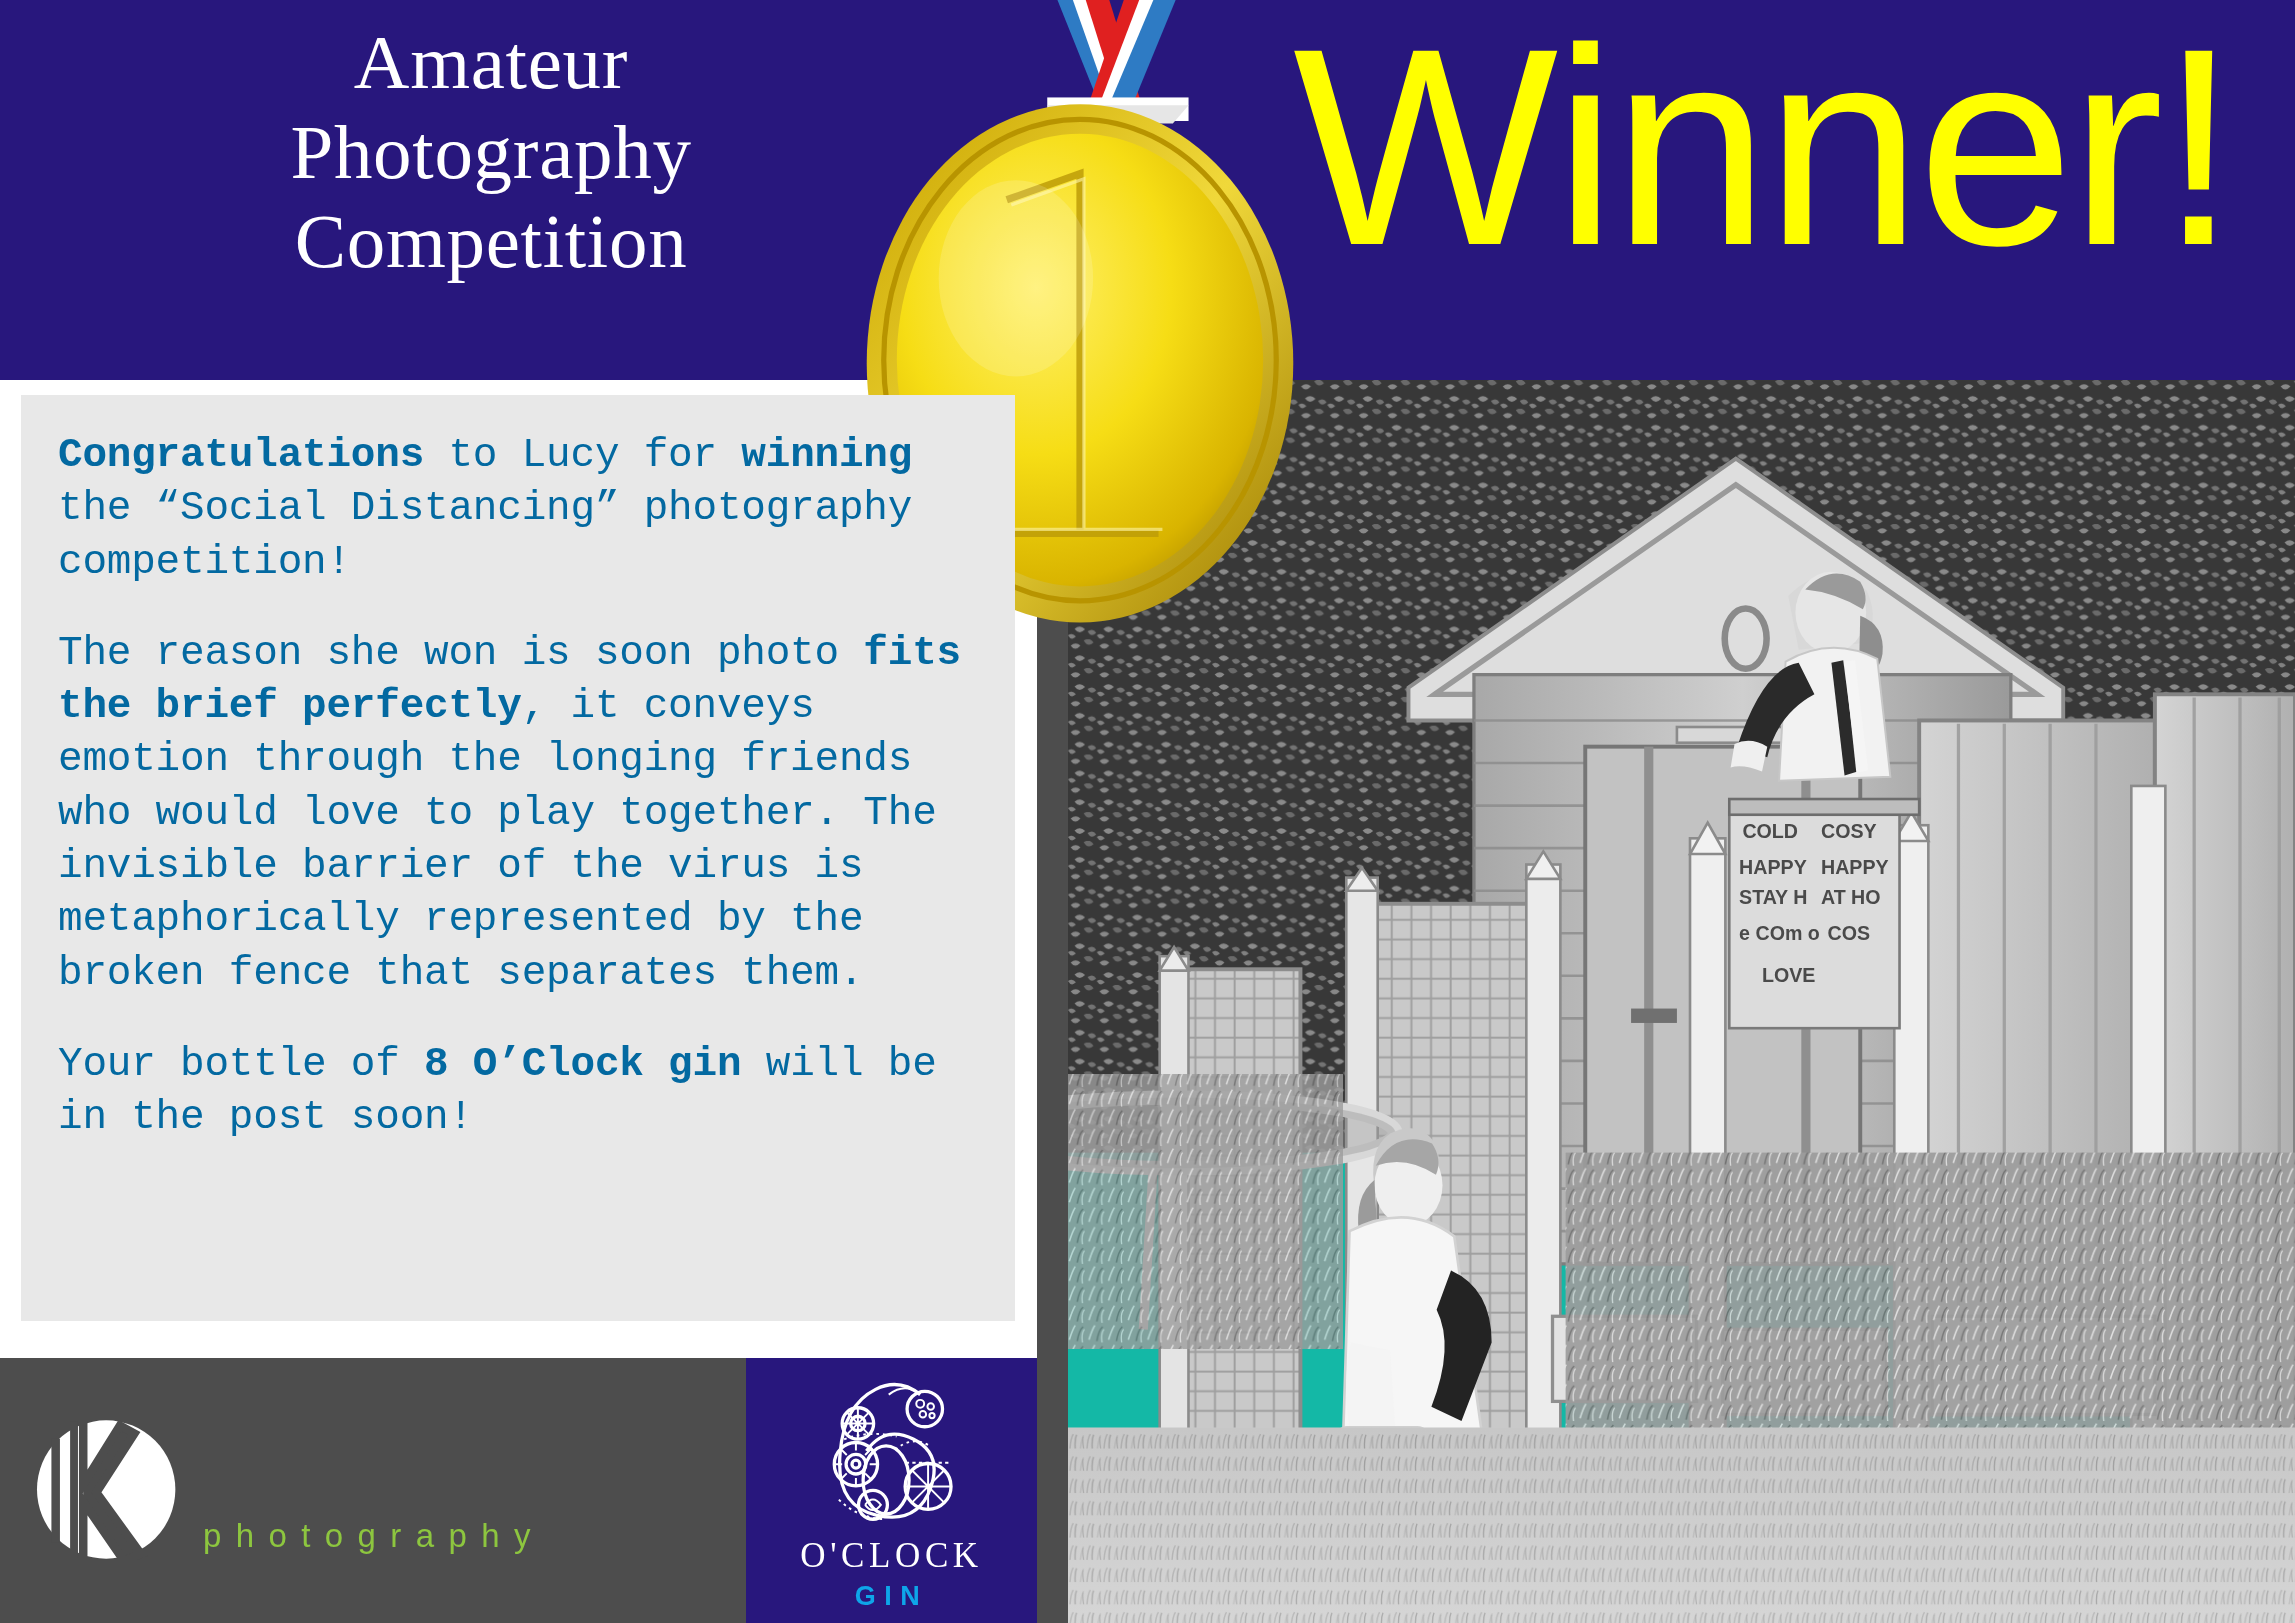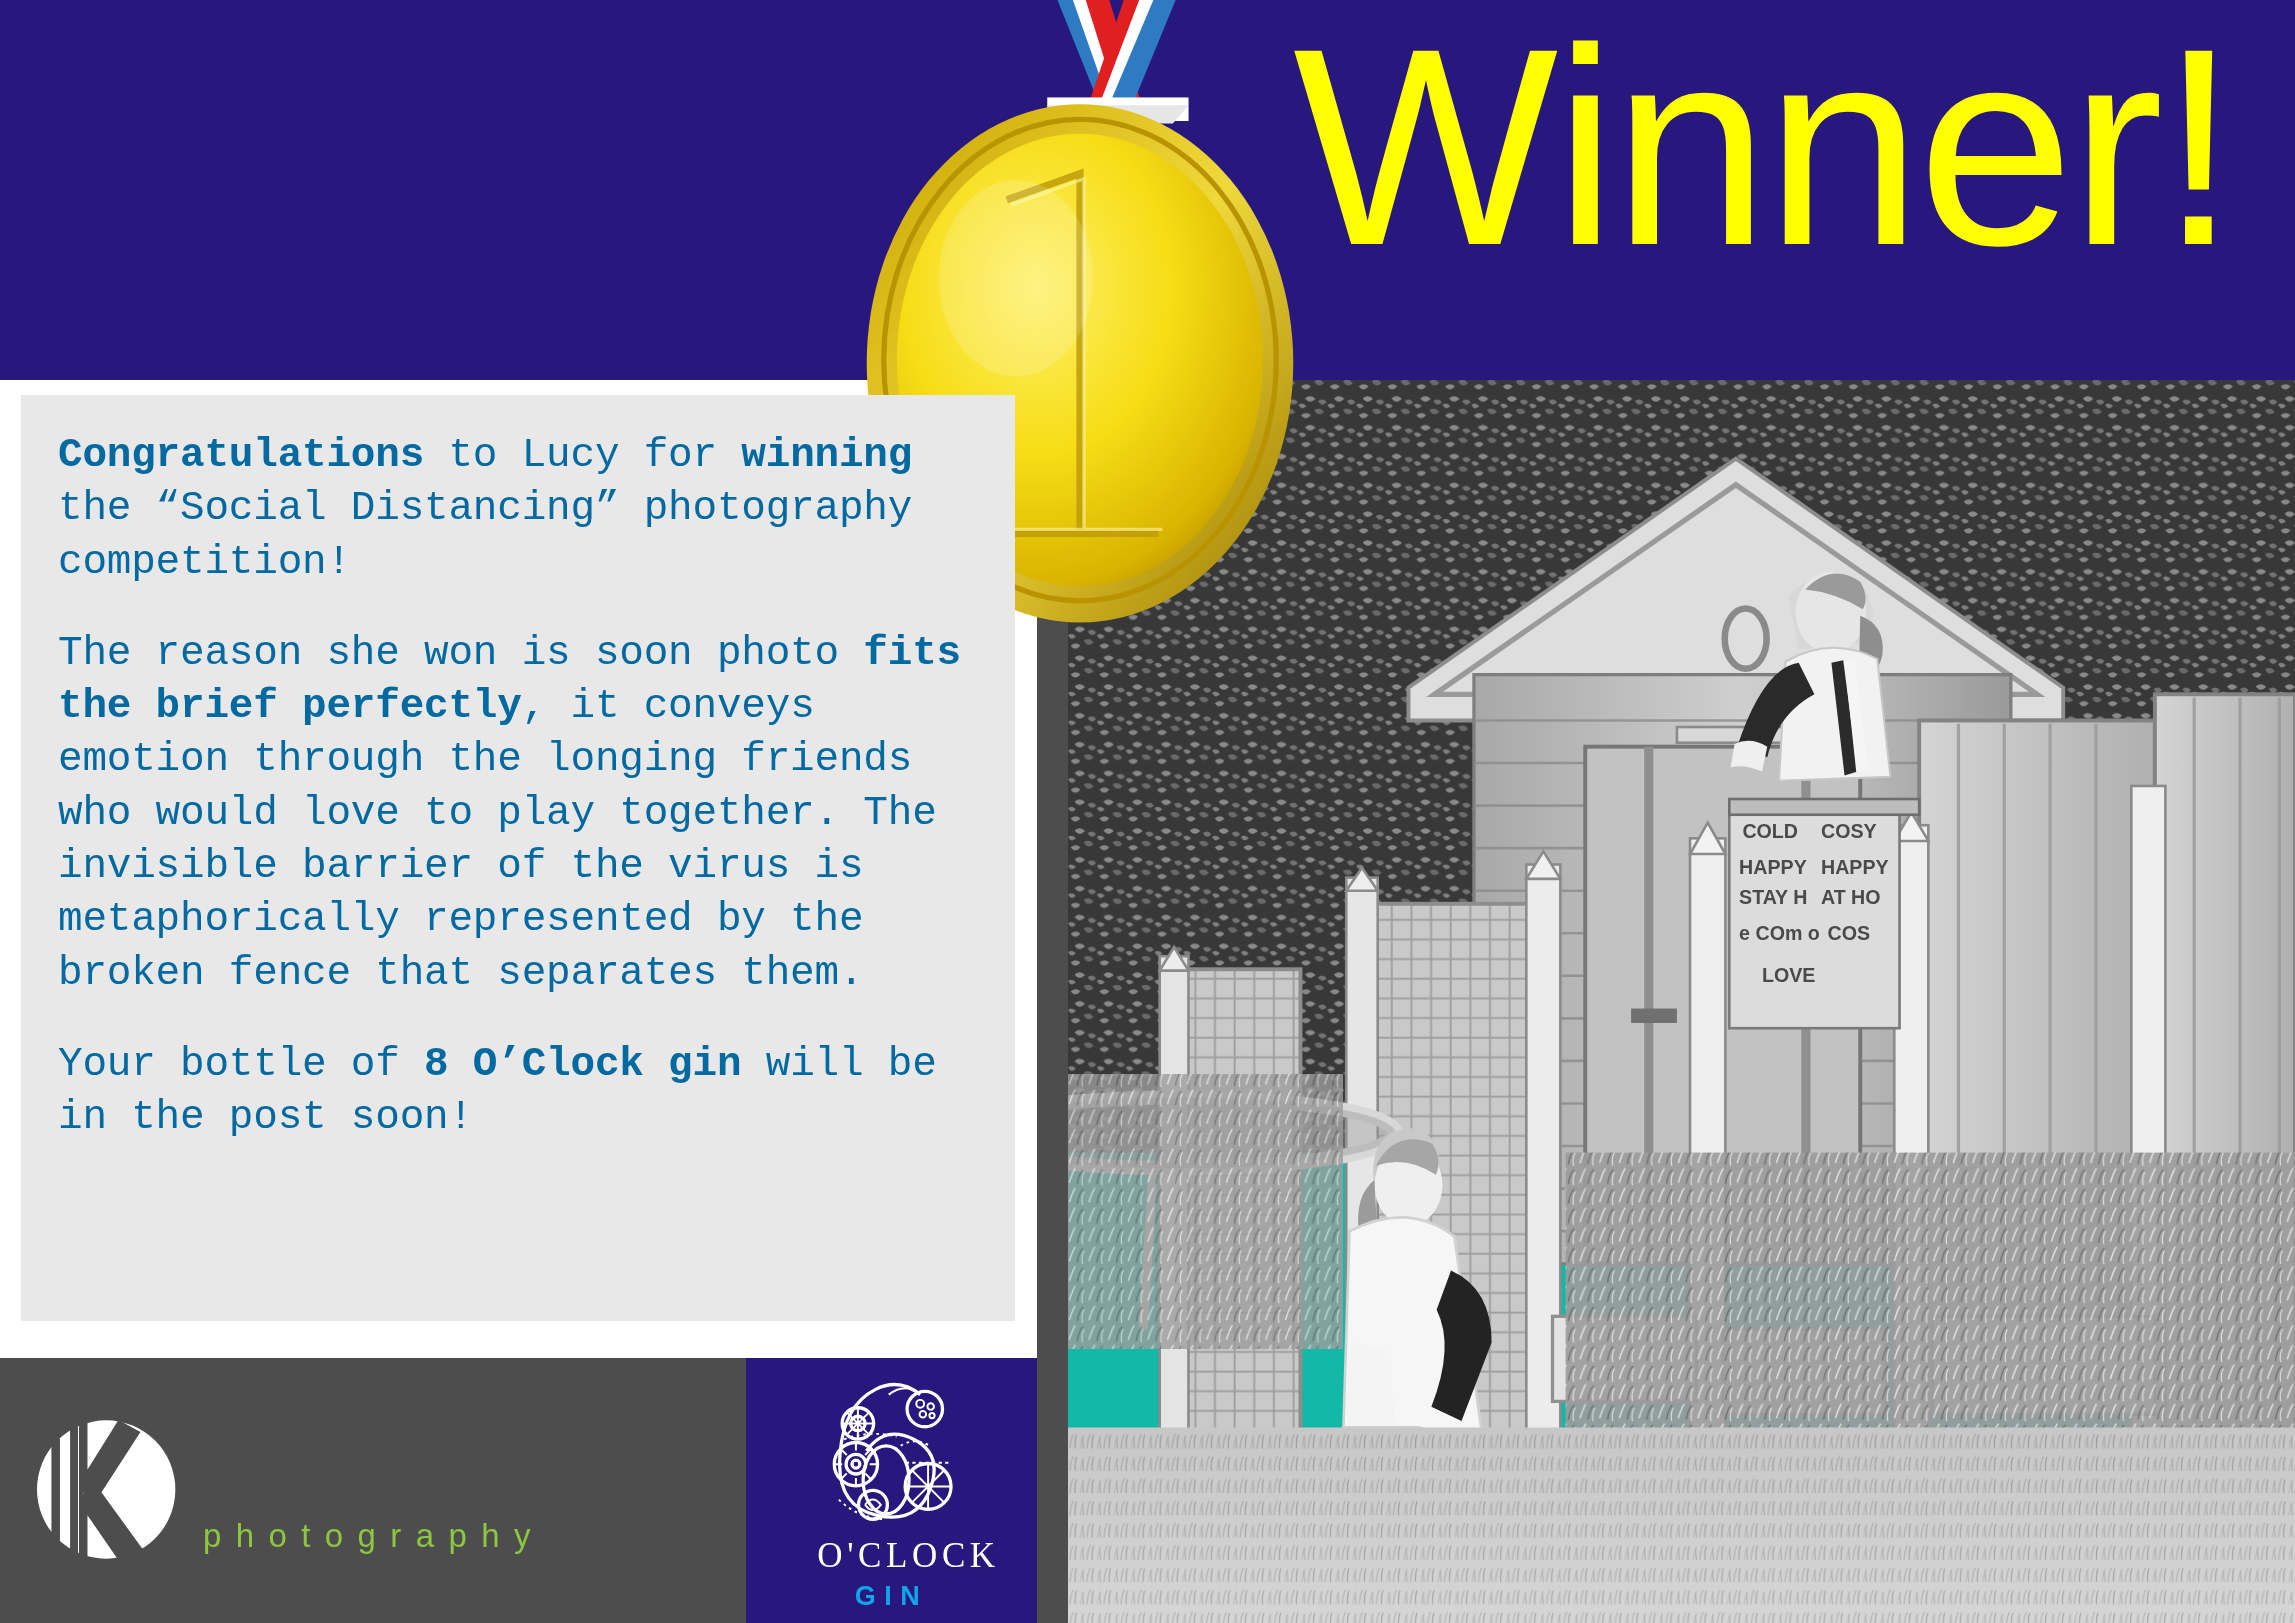--- a/index.html
+++ b/index.html
@@ -77,35 +77,40 @@
   .footer-gin {
     position:absolute; left:746px; top:1358px; width:291px; height:265px;
     background:#28177D;
   }
   .gin-six { position:absolute; left:50%; top:13px; transform:translateX(-50%);
              width:164px; height:164px; }
   .gin-oclock {
     position:absolute; left:0; top:178px; width:100%;
     text-align:center; color:#ffffff;
     font-family:"Liberation Serif", serif;
-    font-size:35px; font-weight:400; letter-spacing:4.6px;margin-left:17px;
+    font-size:35px; font-weight:400; letter-spacing:4.6px;
   }
   .gin-gin {
     position:absolute; left:0; top:223px; width:100%;
     text-align:center; color:#0ea5e9;
     font-size:27px; font-weight:700; letter-spacing:8.5px;
   }
 </style>
 </head>
 <body>
 
 <div id="poster">
 
   <div class="header-band"></div>
 
+  <div class="comp-title">
+    <div>Amateur</div>
+    <div>Photography</div>
+    <div>Competition</div>
+  </div>
 
   <div class="winner-word">Winner!</div>
 
   <div class="photo-frame">
     <div class="photo">
       <svg viewBox="0 0 1874 1900" preserveAspectRatio="none">
         <defs>
           <linearGradient id="skyG" x1="0" y1="0" x2="0" y2="1">
             <stop offset="0" stop-color="#f2f2f2"></stop>
               <stop offset="1" stop-color="#cfcfcf"></stop>

